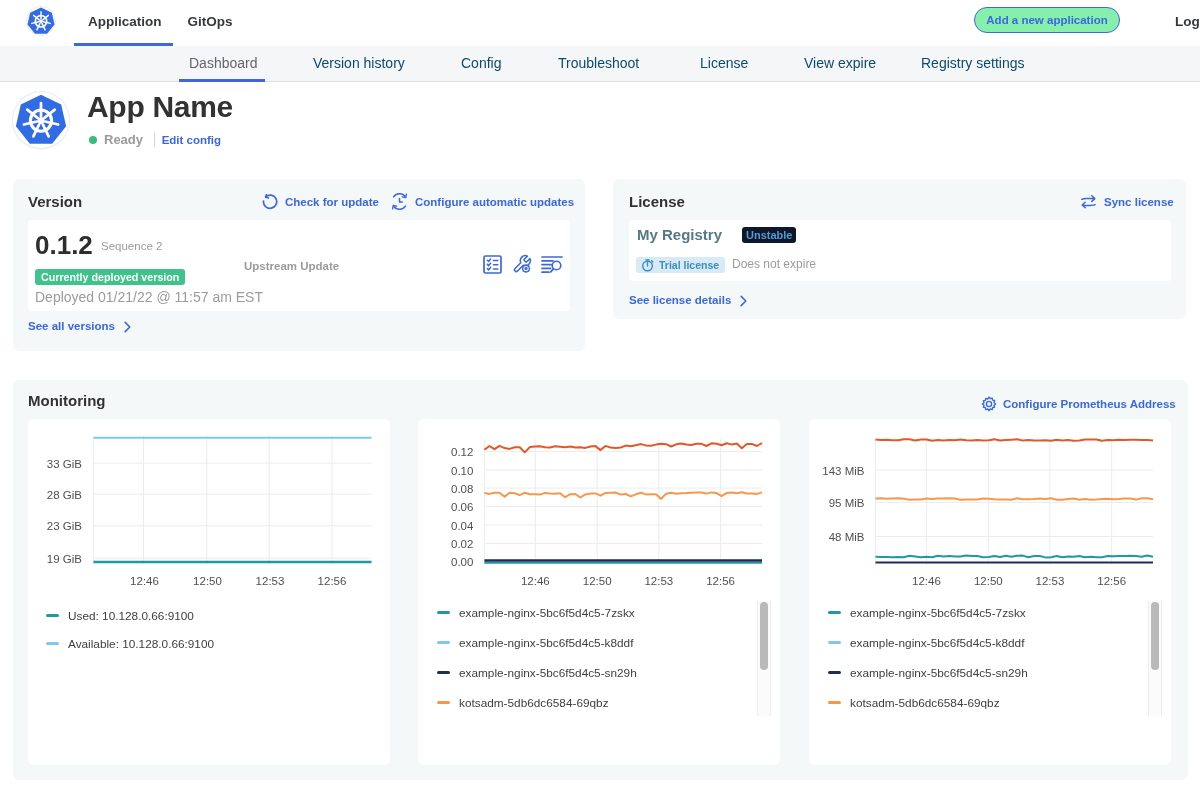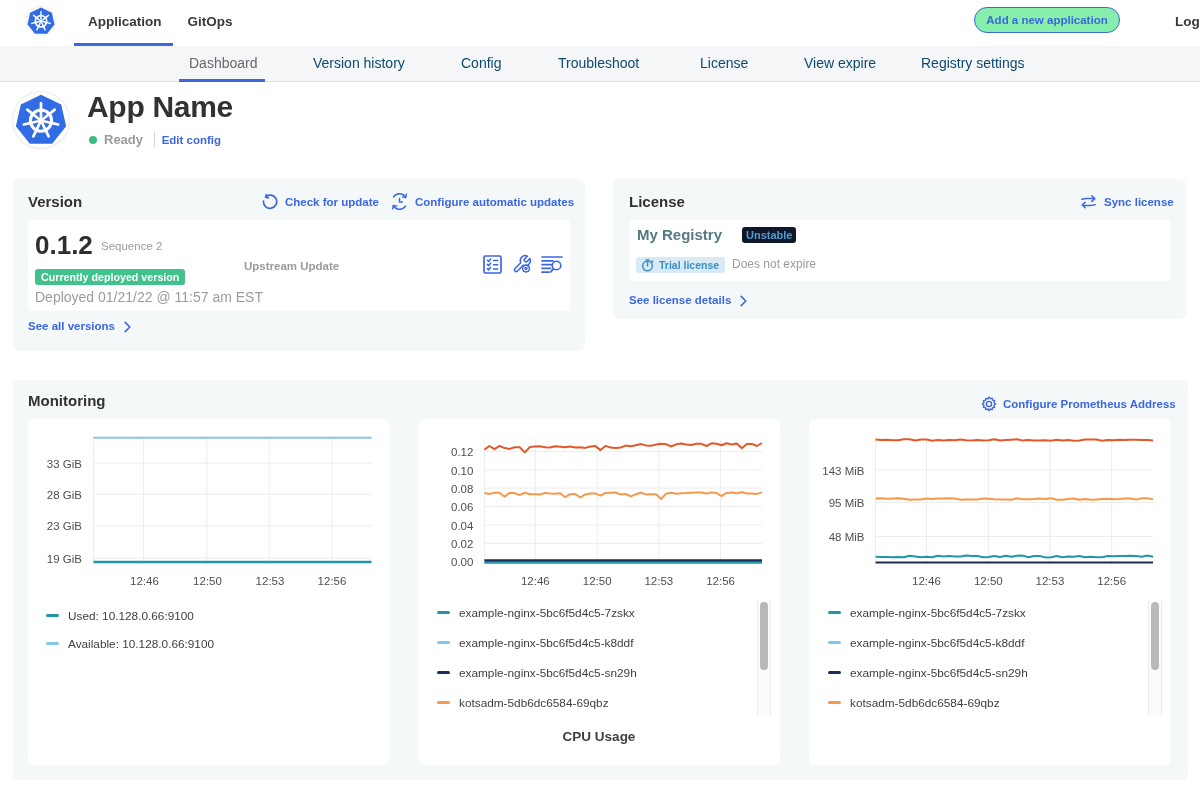--- a/index.html
+++ b/index.html
@@ -281,21 +281,20 @@
       <polyline fill="none" stroke="#f6984b" stroke-width="2" stroke-linejoin="round" points="66.4,73.9 71.4,74.9 76.5,73.7 81.5,73.7 86.6,77.7 91.6,73.8 96.7,74.3 101.7,76.1 106.8,73.7 111.8,75.2 116.9,75.3 121.9,75.6 127.0,73.9 132.0,74.5 137.1,74.7 142.1,74.2 147.2,78.2 152.2,75.2 157.3,75.0 162.3,78.5 167.3,75.4 172.4,74.6 177.4,74.4 182.5,76.7 187.5,73.9 192.6,73.8 197.6,73.5 202.7,75.6 207.7,75.0 212.8,77.4 217.8,75.3 222.9,73.7 227.9,75.4 233.0,75.2 238.0,75.3 243.1,79.9 248.1,74.7 253.1,73.8 258.2,74.7 263.2,74.2 268.3,74.1 273.3,73.7 278.4,73.6 283.4,73.5 288.5,74.6 293.5,73.4 298.6,74.1 303.6,77.2 308.7,73.9 313.7,73.5 318.8,74.2 323.8,73.3 328.9,74.5 333.9,74.5 339.0,74.9 344.0,73.4"></polyline>
       <line x1="66.4" y1="143.8" x2="344" y2="143.8" stroke="#2196a6" stroke-width="2"></line>
       <line x1="66.4" y1="141.5" x2="344" y2="141.5" stroke="#1c2d5a" stroke-width="2.4"></line>
     </svg>
     <div class="legendrow" style="left:19px;top:187px"><span class="dash" style="background:#2196a6"></span>example-nginx-5bc6f5d4c5-7zskx</div>
     <div class="legendrow" style="left:19px;top:217px"><span class="dash" style="background:#82c7e8"></span>example-nginx-5bc6f5d4c5-k8ddf</div>
     <div class="legendrow" style="left:19px;top:247px"><span class="dash" style="background:#1c2d5a"></span>example-nginx-5bc6f5d4c5-sn29h</div>
     <div class="legendrow" style="left:19px;top:277px"><span class="dash" style="background:#f6984b"></span>kotsadm-5db6dc6584-69qbz</div>
     <div class="scroll-track" style="left:339px;top:182px;height:115px"></div>
     <div class="scroll-thumb" style="left:342px;top:183px;height:68px"></div>
-    <div class="charttitle" style="top:310px">CPU Usage</div>
   </div>
 
   <div class="chartcard" id="chart3" style="left:809px">
     <svg class="plot" width="362" height="172" viewBox="0 0 362 172">
       <g stroke="#ececec" stroke-width="1">
         <line x1="66.5" y1="20" x2="66.5" y2="146"></line>
         <line x1="117.4" y1="20" x2="117.4" y2="146"></line>
         <line x1="179.3" y1="20" x2="179.3" y2="146"></line>
         <line x1="240.9" y1="20" x2="240.9" y2="146"></line>
         <line x1="302.7" y1="20" x2="302.7" y2="146"></line>

